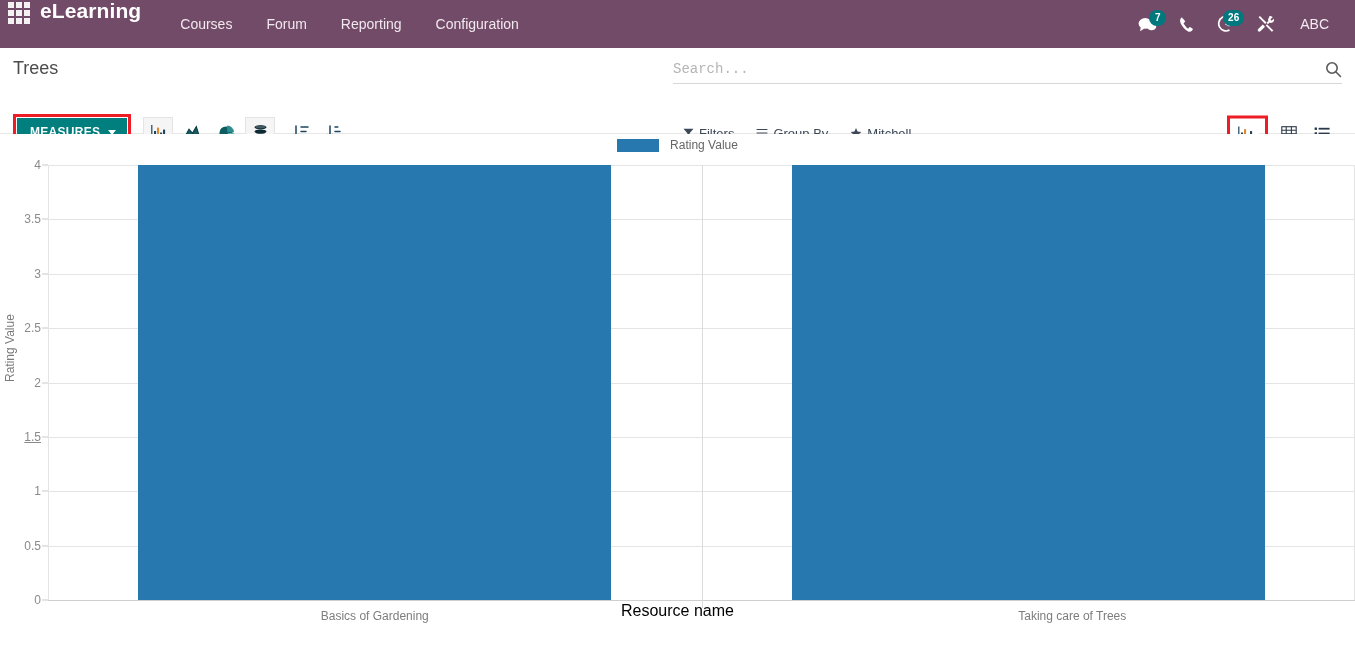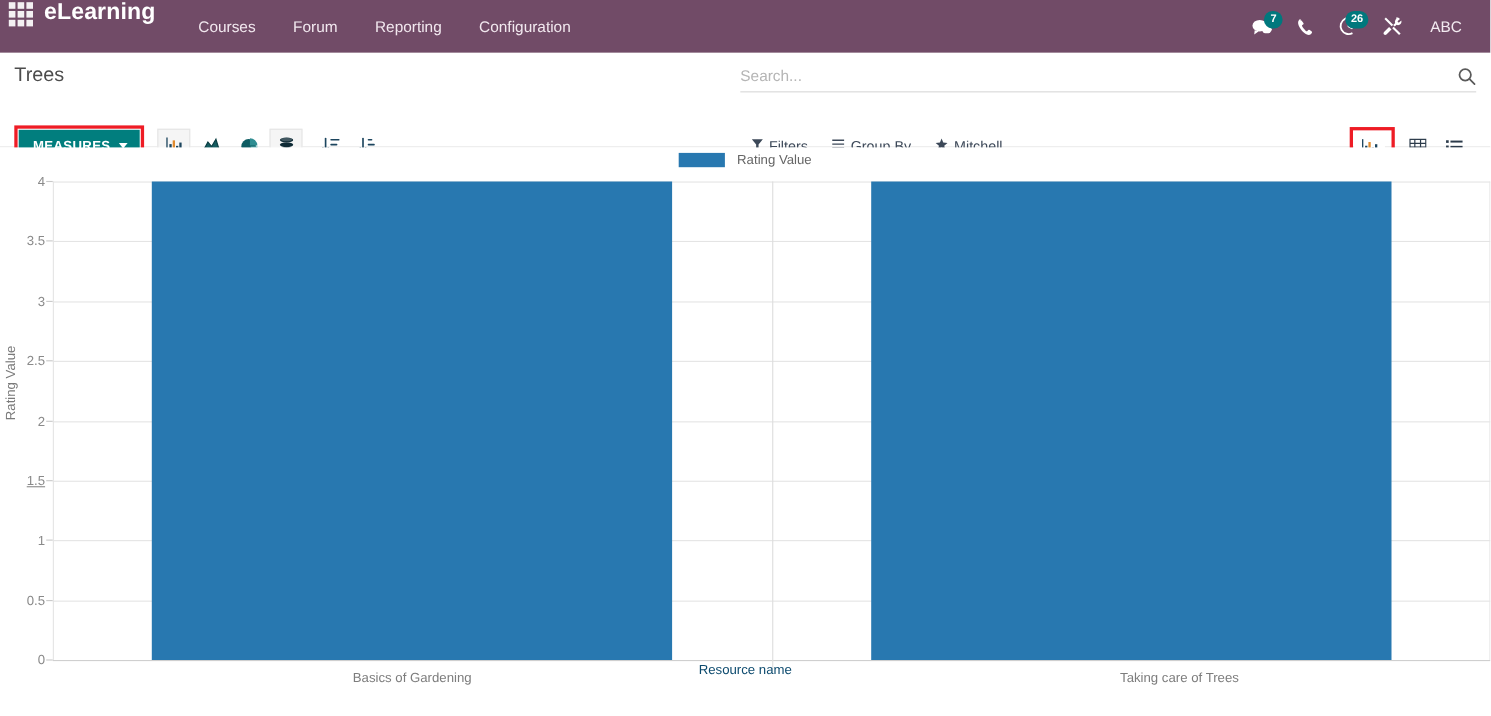--- a/index.html
+++ b/index.html
@@ -135,21 +135,21 @@
     border-bottom: 1px solid #d8d8d8;
     display: flex; align-items: center;
     padding-bottom: 4px;
   }
   #search-input {
     flex: 1;
     border: none; outline: none;
     font-size: 14px;
     color: #333;
     background: transparent;
-    font-family: Liberation Sans, sans-serif;
+    font-family: Liberation Mono, monospace;
     padding: 2px 0;
   }
   #search-input::placeholder { color: #b5b5b5; }
   #search-btn { cursor: pointer; display: flex; color: #5a5a5a; padding-left: 6px; }
 
   
   #cp-buttons {
     position: absolute;
     left: 13px; top: 84px;
     transform: translateY(-50%);
@@ -198,21 +198,21 @@
   
   #cp-filters {
     position: absolute;
     left: 683px; top: 85px;
     transform: translateY(-50%);
     display: flex; align-items: center;
   }
   .filter-item {
     font-size: 13px;
     color: #3c4858;
-    display: flex; 
+    display: flex; align-items: center;
     margin-right: 22px;
     cursor: pointer;
     white-space: nowrap;
   }
   .filter-item .fi {
     margin-right: 5px;
     display: inline-flex;
     color: #3c4858;
   }
 
@@ -322,22 +322,22 @@
     transform: translateX(-50%);
     font-size: 12px;
     color: #7d7d7d;
     white-space: nowrap;
   }
   #xlabel {
     position: absolute;
     top: 468px;
     left: 0; right: 0;
     text-align: center;
-    font-size: 12px;
-    color: #0c4a6e;
+    font-size: 16px;
+    color: #000000;
   }
 </style>
 </head>
 <body>
 
 <div id="navbar">
 
   <div id="apps-grid">
     <i></i>
       <i></i>

